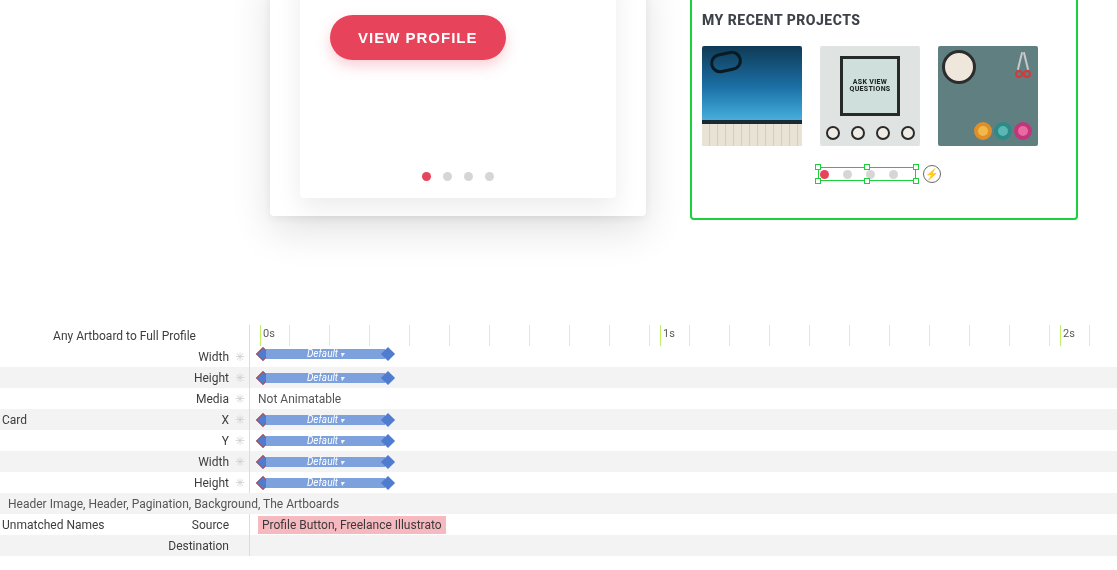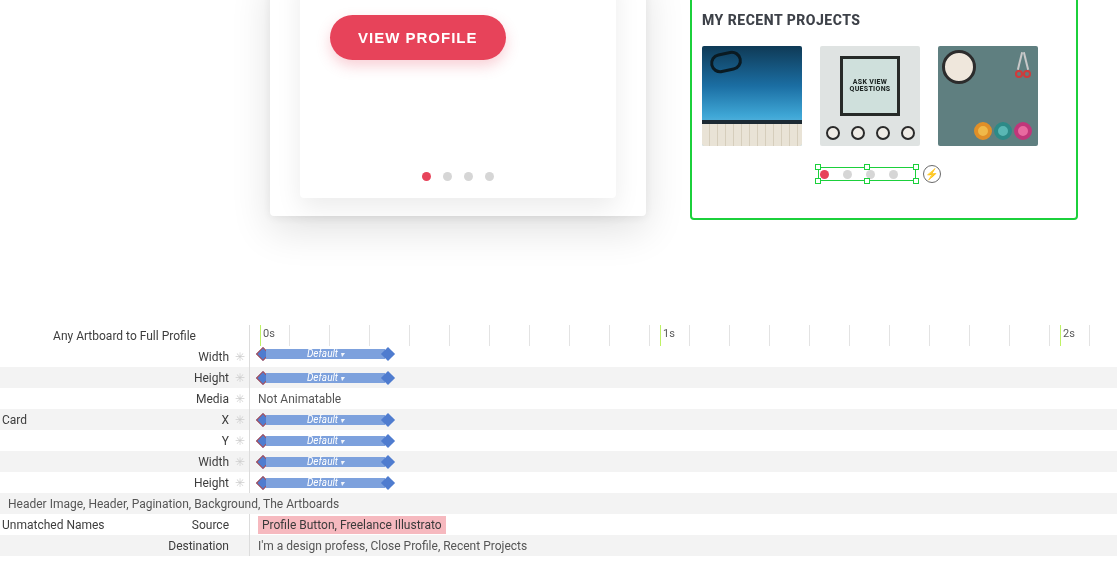--- a/index.html
+++ b/index.html
@@ -488,19 +488,16 @@
           <span class="tl-label-b">Source</span>
         </div>
         <div class="tl-right">
           <span class="badge-pink">Profile Button, Freelance Illustrato</span>
         </div>
       </div>
       <div class="tl-row zebra">
         <div class="tl-left">
           <span class="tl-label-b">Destination</span>
         </div>
-        <div class="tl-right">
-          <span class="plain-text">I'm a design profess, Close Profile, Recent Projects</span>
-        </div>
       </div>
     </div>
 
 </div>
 
 </body></html>

